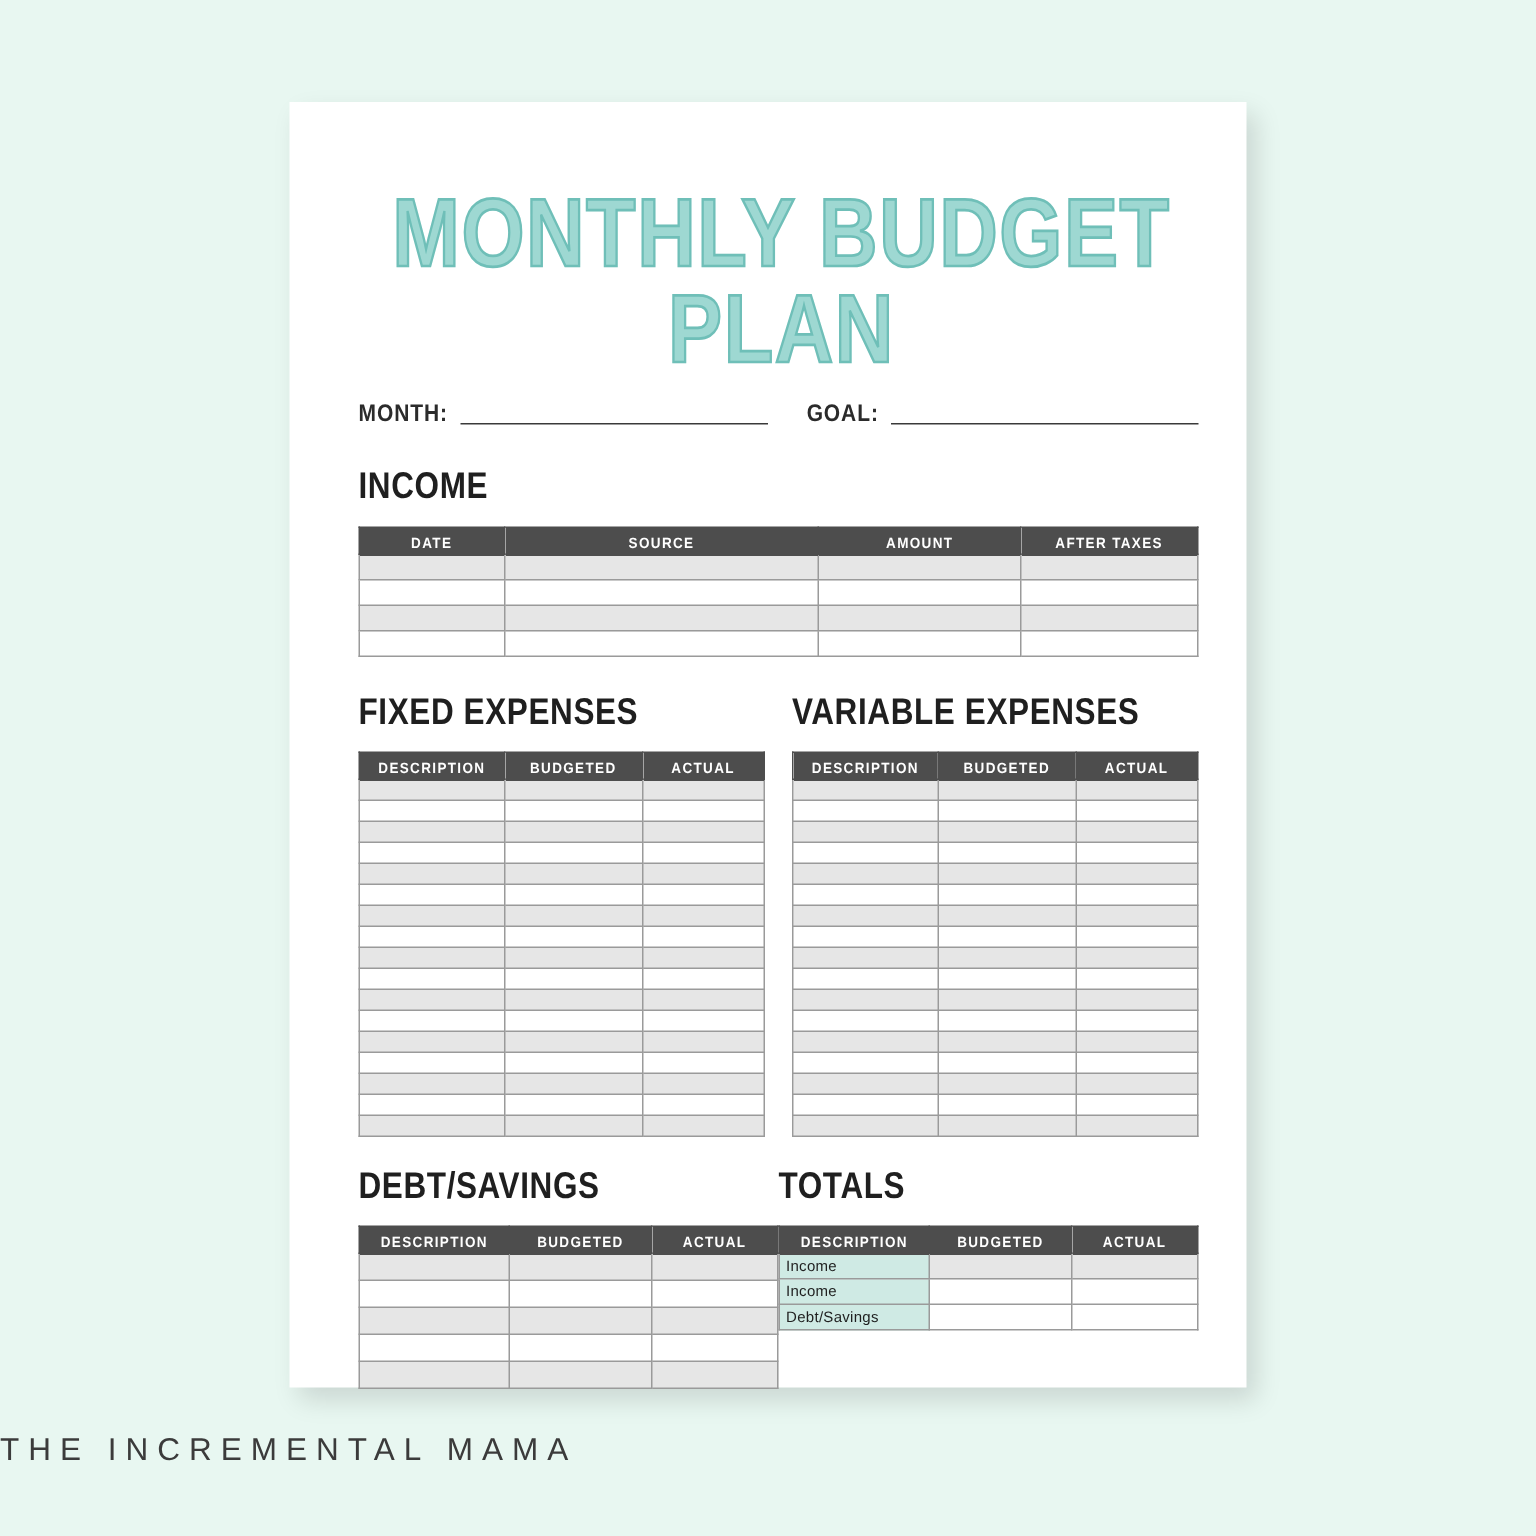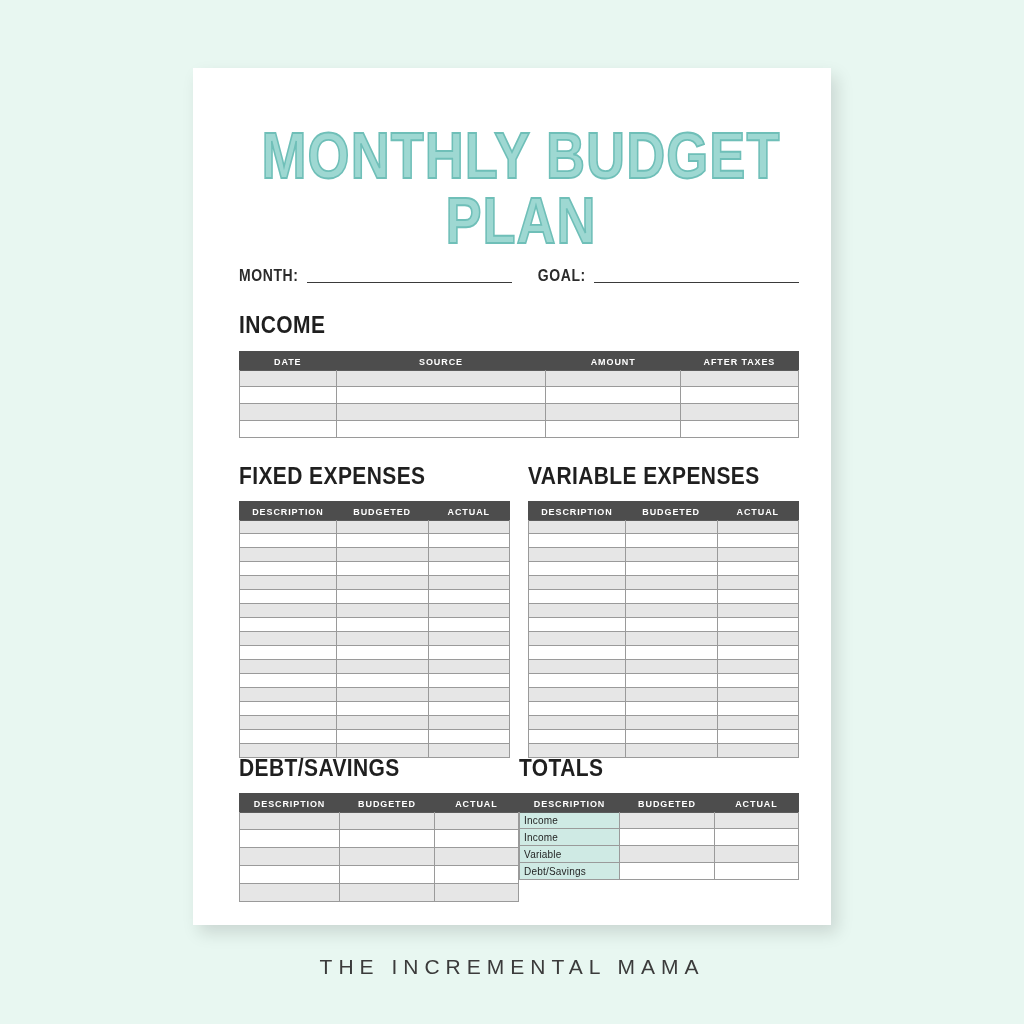--- a/index.html
+++ b/index.html
@@ -118,20 +118,21 @@
   .cols {
     display: flex;
     gap: 18px;
     margin-top: 28px;
   }
   .col { flex: 1; }
   .col .sec-head { margin-bottom: 11px; }
 
   .cols-bottom {
     display: flex;
+    margin-top: 24px;
   }
   .cols-bottom .sec-head { margin-bottom: 11px; }
 
   
   .totals-table td.label-cell {
     background: #cfeae4;
     font-size: 10px;
     color: #1f1f1f;
     text-align: left;
     padding-left: 4px;
@@ -142,21 +143,20 @@
   .totals-table tr.alt td.blank-cell { background: #e6e6e6; }
 
   .debt-table td { height: 17px; }
 
   
   .brand {
     position: absolute;
     left: 0;
     right: 0;
     top: 955px;
-    text-align: center;
     font-size: 21px;
     letter-spacing: 6px;
     color: #3b3b3b;
     font-family: "Liberation Sans", sans-serif;
   }
 </style>
 </head>
 <body>
 
 <div class="sheet">
@@ -469,25 +469,20 @@
               <tr class="alt">
                 <td class="label-cell">Income</td>
                 <td class="blank-cell"></td>
                 <td class="blank-cell"></td>
               </tr>
               <tr class="">
                 <td class="label-cell">Income</td>
                 <td class="blank-cell"></td>
                 <td class="blank-cell"></td>
               </tr>
-              <tr class="alt">
-                <td class="label-cell">Variable</td>
-                <td class="blank-cell"></td>
-                <td class="blank-cell"></td>
-              </tr>
               <tr class="">
                 <td class="label-cell">Debt/Savings</td>
                 <td class="blank-cell"></td>
                 <td class="blank-cell"></td>
               </tr>
             </tbody>
         </table>
       </div>
     </div>
 

